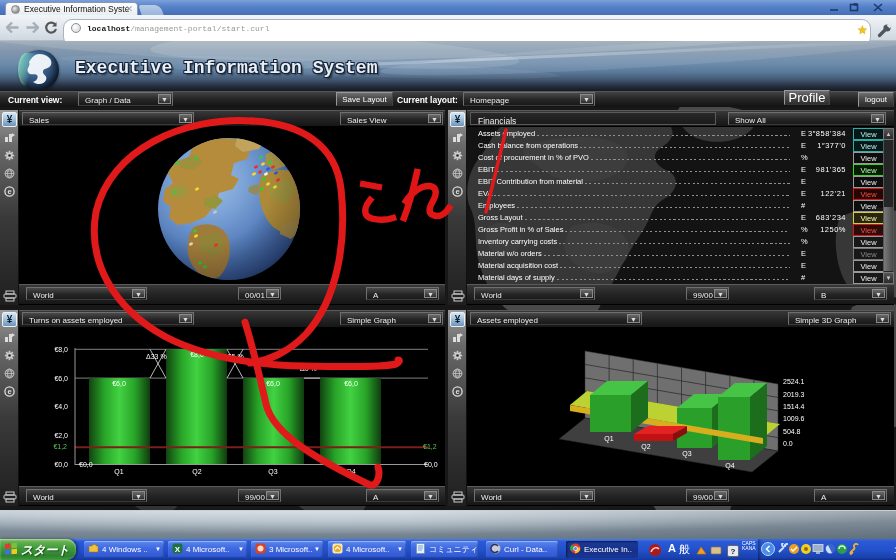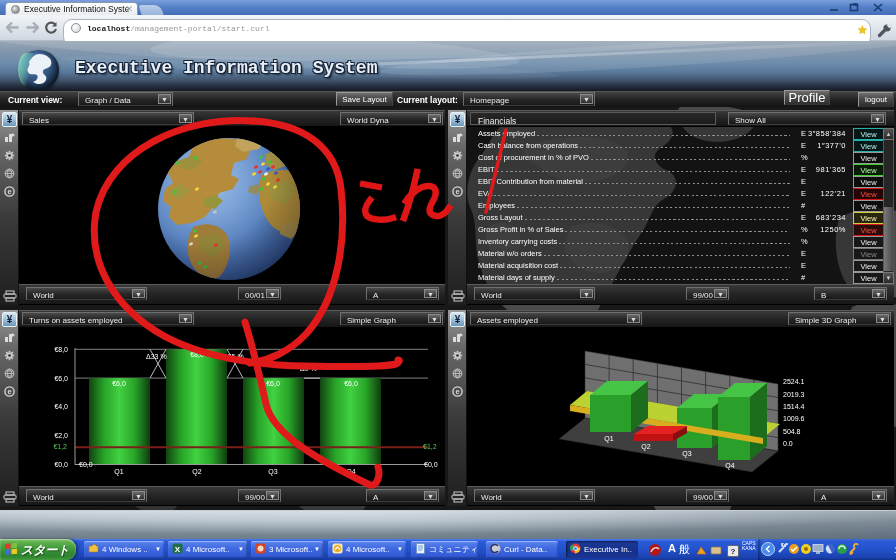--- a/index.html
+++ b/index.html
@@ -251,21 +251,21 @@
           <rect x="1" y="4" width="12" height="4" rx="1" fill="none" stroke="#ccc" stroke-width="1"></rect>
           <rect x="3" y="8" width="8" height="3" fill="none" stroke="#ccc" stroke-width="1"></rect>
         </svg></div>
 
 <div class="abs combo" style="left:22px;top:5px;width:172px;height:13px">
         <span class="ct">Sales</span>
         <span class="cb">▼</span>
       </div>
 
 <div class="abs combo" style="left:340px;top:5px;width:103px;height:13px">
-        <span class="ct">World Dyna</span>
+        <span class="ct">Sales View</span>
         <span class="cb">▼</span>
       </div>
 
 <div class="abs combo" style="left:26px;top:180px;width:121px;height:13px">
         <span class="ct">World</span>
         <span class="cb">▼</span>
       </div>
 
 <div class="abs combo" style="left:238px;top:180px;width:43px;height:13px">
         <span class="ct">00/01</span>

